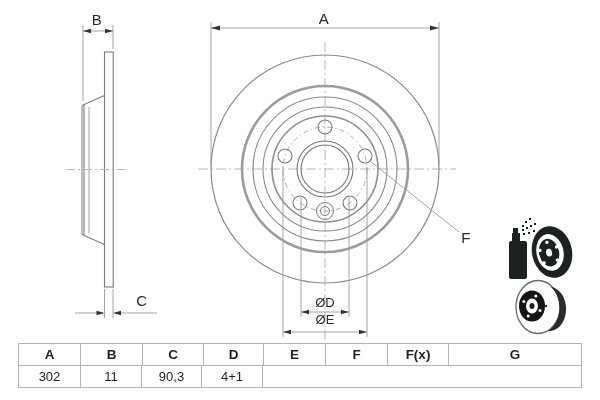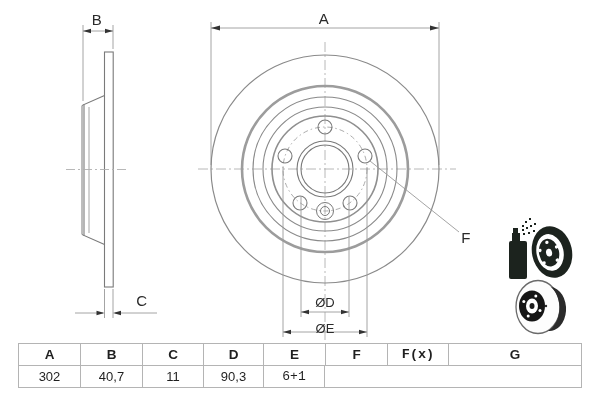--- a/index.html
+++ b/index.html
@@ -24,21 +24,21 @@
   .spec-row{display:flex;flex:1;}
   .spec-row.header{border-bottom:1px solid #b4b4b4;}
   .spec-cell{
     box-sizing:border-box;border-right:1px solid #b4b4b4;
     display:flex;align-items:center;justify-content:center;
     color:#1f1f1f;font-size:13px;
   }
   .spec-cell:last-child{border-right:none;}
   .spec-row.header .spec-cell{font-weight:bold;font-size:13.5px;}
   .c0{width:62px;} .c1{width:62px;} .c2{width:61px;} .c3{width:60px;}
-  .c4{width:62px;} .c5{width:62px;} .c6{width:61px;font-family:Liberation Mono, monospace;} .c7{width:134px;flex:1;}
+  .c4{width:62px;} .c5{width:62px;} .c6{width:61px;} .c7{width:134px;flex:1;}
 </style>
 </head>
 <body>
 
 <div class="canvas">
 
   <svg width="600" height="400" viewBox="0 0 600 400">
 
     <g>
 
@@ -169,36 +169,35 @@
       <circle cx="535.8" cy="296" r="1.5" fill="#ffffff"></circle>
       <circle cx="546" cy="306" r="1.2" fill="#2b2b2b"></circle>
     </g>
   </svg>
 
   <div class="dim-label" style="left:324px;top:10px;">A</div>
   <div class="dim-label" style="left:97px;top:11px;">B</div>
   <div class="dim-label" style="left:142px;top:292px;">C</div>
   <div class="dim-label" style="left:466px;top:229px;">F</div>
   <div class="dia-label" style="left:325px;top:295px;">ØD</div>
-  <div class="dia-label" style="left:325px;top:321px;">ØE</div>
+  <div class="dia-label" style="left:325px;top:312px;">ØE</div>
 
   <div class="spec-table">
     <div class="spec-row header">
       <div class="spec-cell c0">A</div>
       <div class="spec-cell c1">B</div>
       <div class="spec-cell c2">C</div>
       <div class="spec-cell c3">D</div>
       <div class="spec-cell c4">E</div>
       <div class="spec-cell c5">F</div>
       <div class="spec-cell c6">F(x)</div>
       <div class="spec-cell c7">G</div>
     </div>
     <div class="spec-row">
       <div class="spec-cell c0">302</div>
-      <div class="spec-cell c1">40,7</div>
       <div class="spec-cell c2">11</div>
       <div class="spec-cell c3">90,3</div>
-      <div class="spec-cell c6">6+1</div>
+      <div class="spec-cell c6">4+1</div>
       <div class="spec-cell c7"></div>
     </div>
   </div>
 
 </div>
 
 </body></html>

